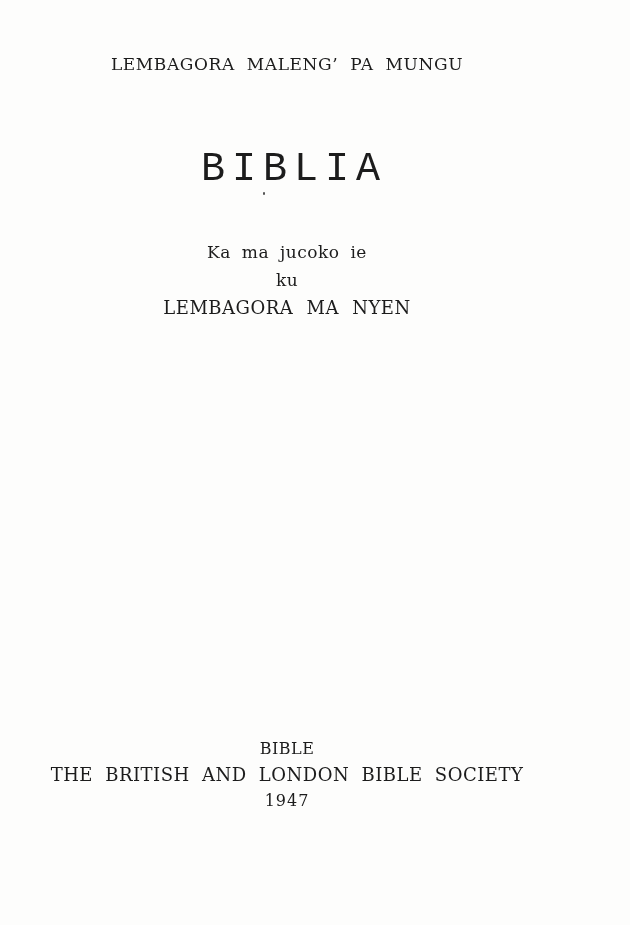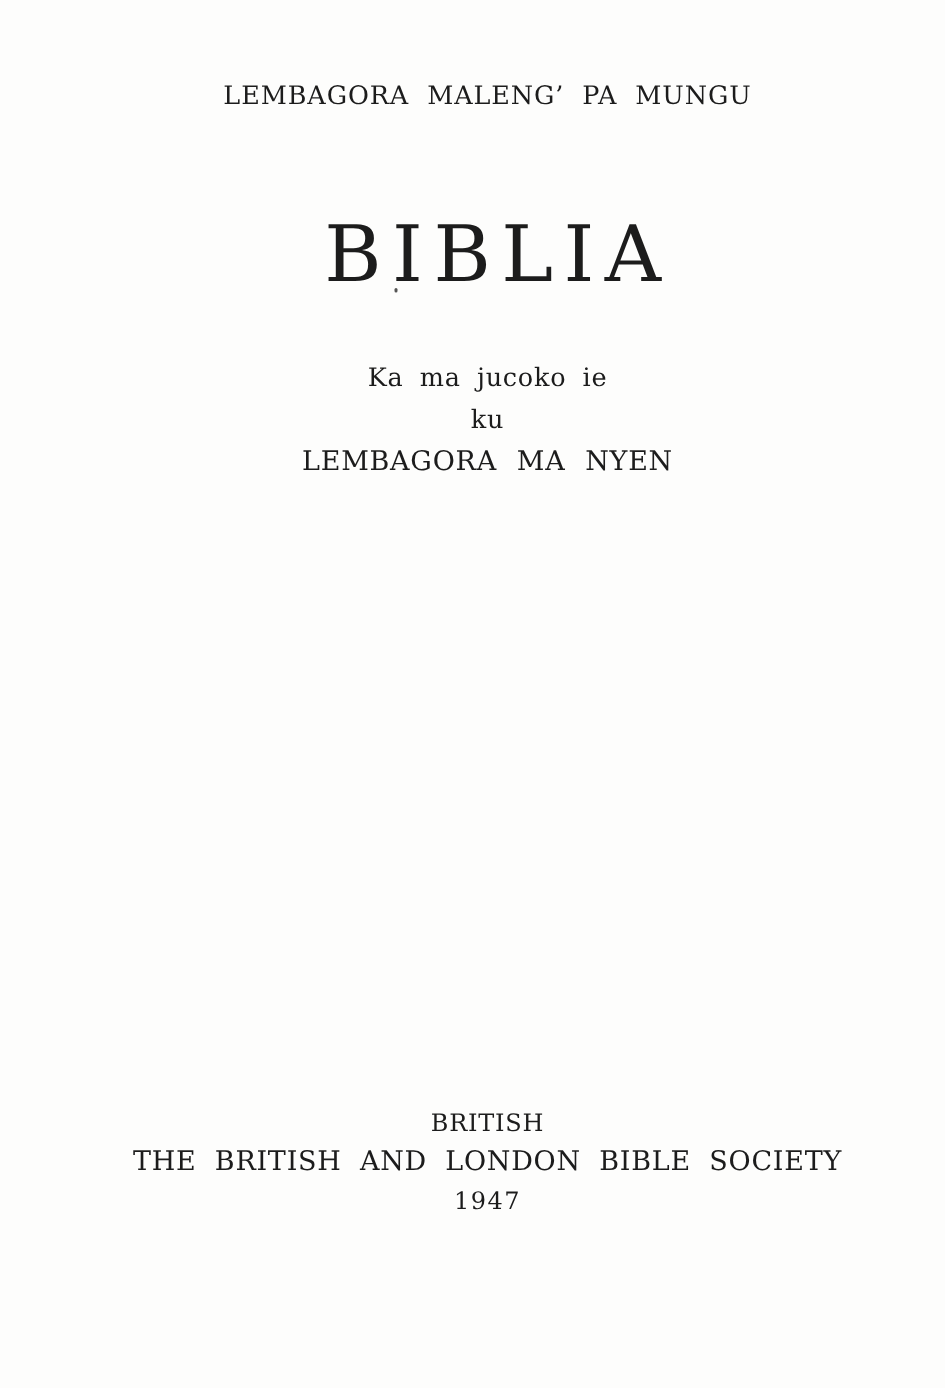--- a/index.html
+++ b/index.html
@@ -19,35 +19,35 @@
     overflow:hidden;
     font-family:"DejaVu Serif","Liberation Serif",serif;
     color:var(--ink);
   }
   
   .block{
     position:absolute;
     left:0;
     width:574px;
     text-align:center;
-    margin-left:38px;
   }
   .header-block{
     top:51px;
     line-height:27px;
     font-size:17px;
     letter-spacing:0.6px;
     word-spacing:6px;
   }
   .title-block{
     top:150px;
     line-height:40px;
-    font-size:52px;
+    font-size:40px;
     letter-spacing:7px;
     padding-left:7px; 
+    font-family:Liberation Mono, monospace;
   }
   .imprint-block{
     top:238px;
     line-height:28px;
     font-size:18px;
     letter-spacing:0.5px;
     word-spacing:7px;
   }
   .imprint-small{
     font-size:17px;
@@ -92,18 +92,18 @@
 
   <div class="ink-speck"></div>
 
   <div class="block imprint-block">
     <div class="imprint-small">Ka ma jucoko ie</div>
     <div class="imprint-small">ku</div>
     <div>LEMBAGORA MA NYEN</div>
   </div>
 
   <div class="block colophon-block">
-    <div class="colophon-city">BRITISH</div>
+    <div class="colophon-city">BIBLE</div>
     <div>THE BRITISH AND LONDON BIBLE SOCIETY</div>
     <div class="colophon-year">1947</div>
   </div>
 
 </div>
 
 </body></html>

